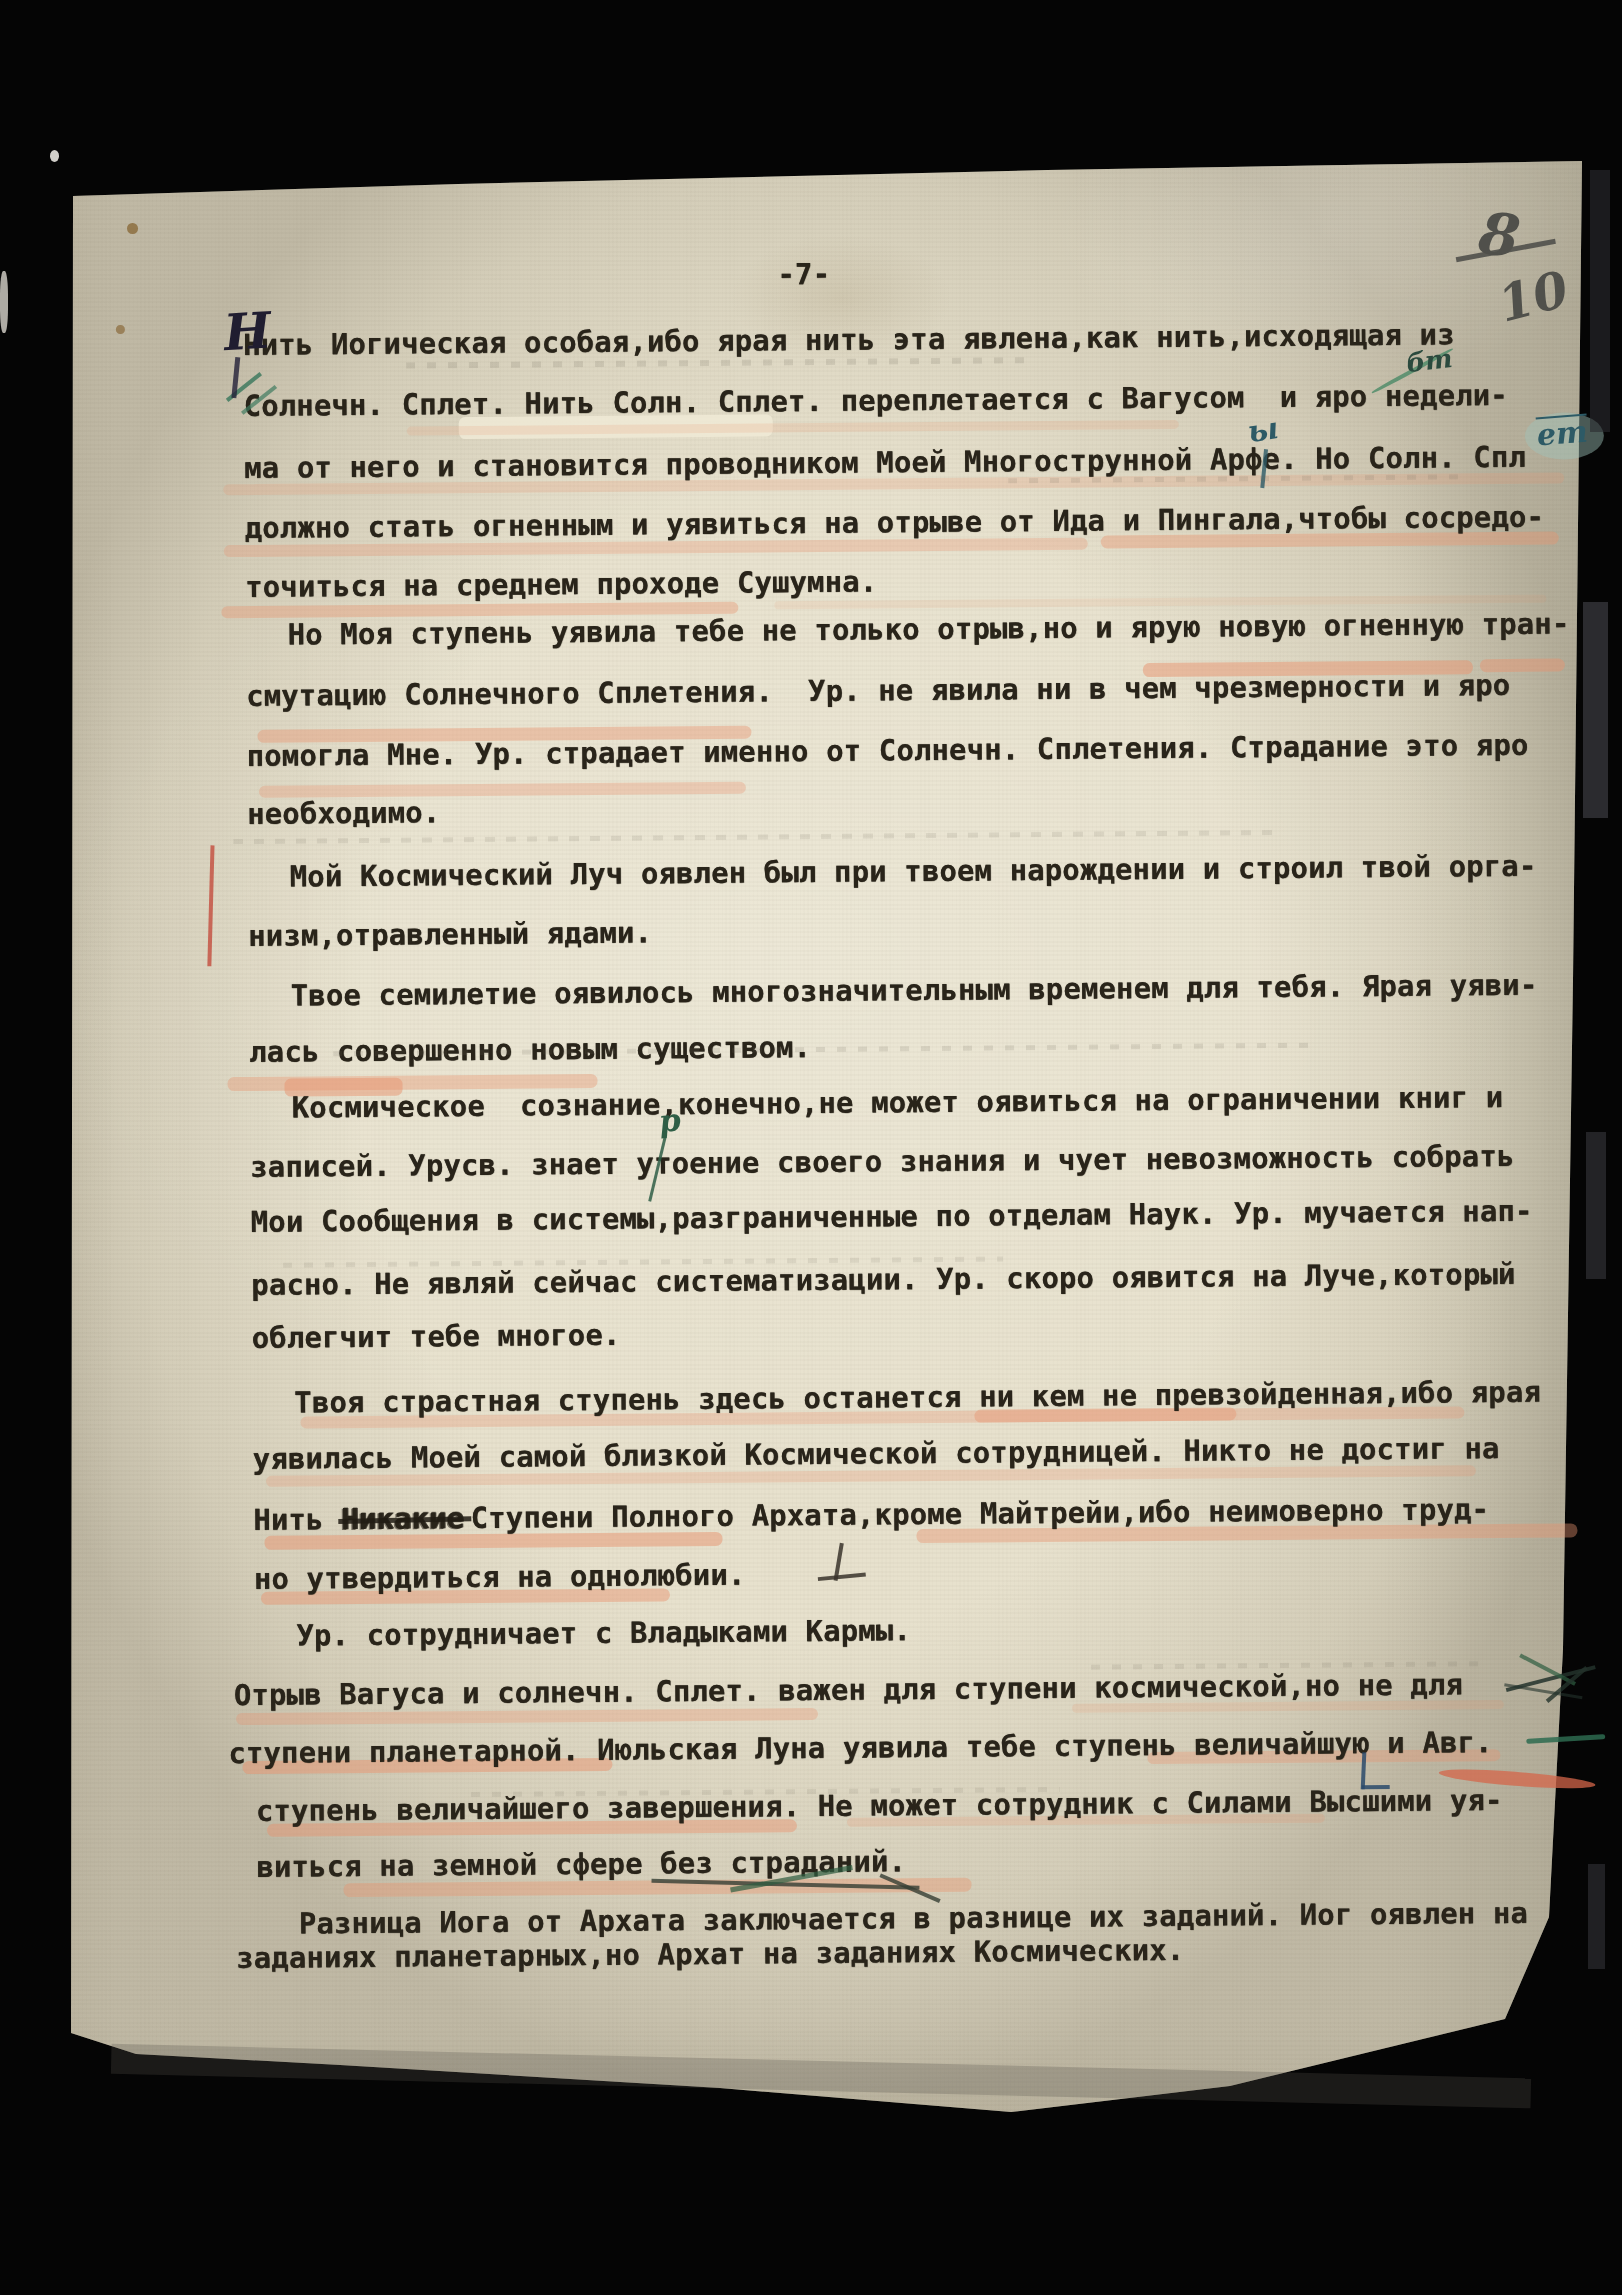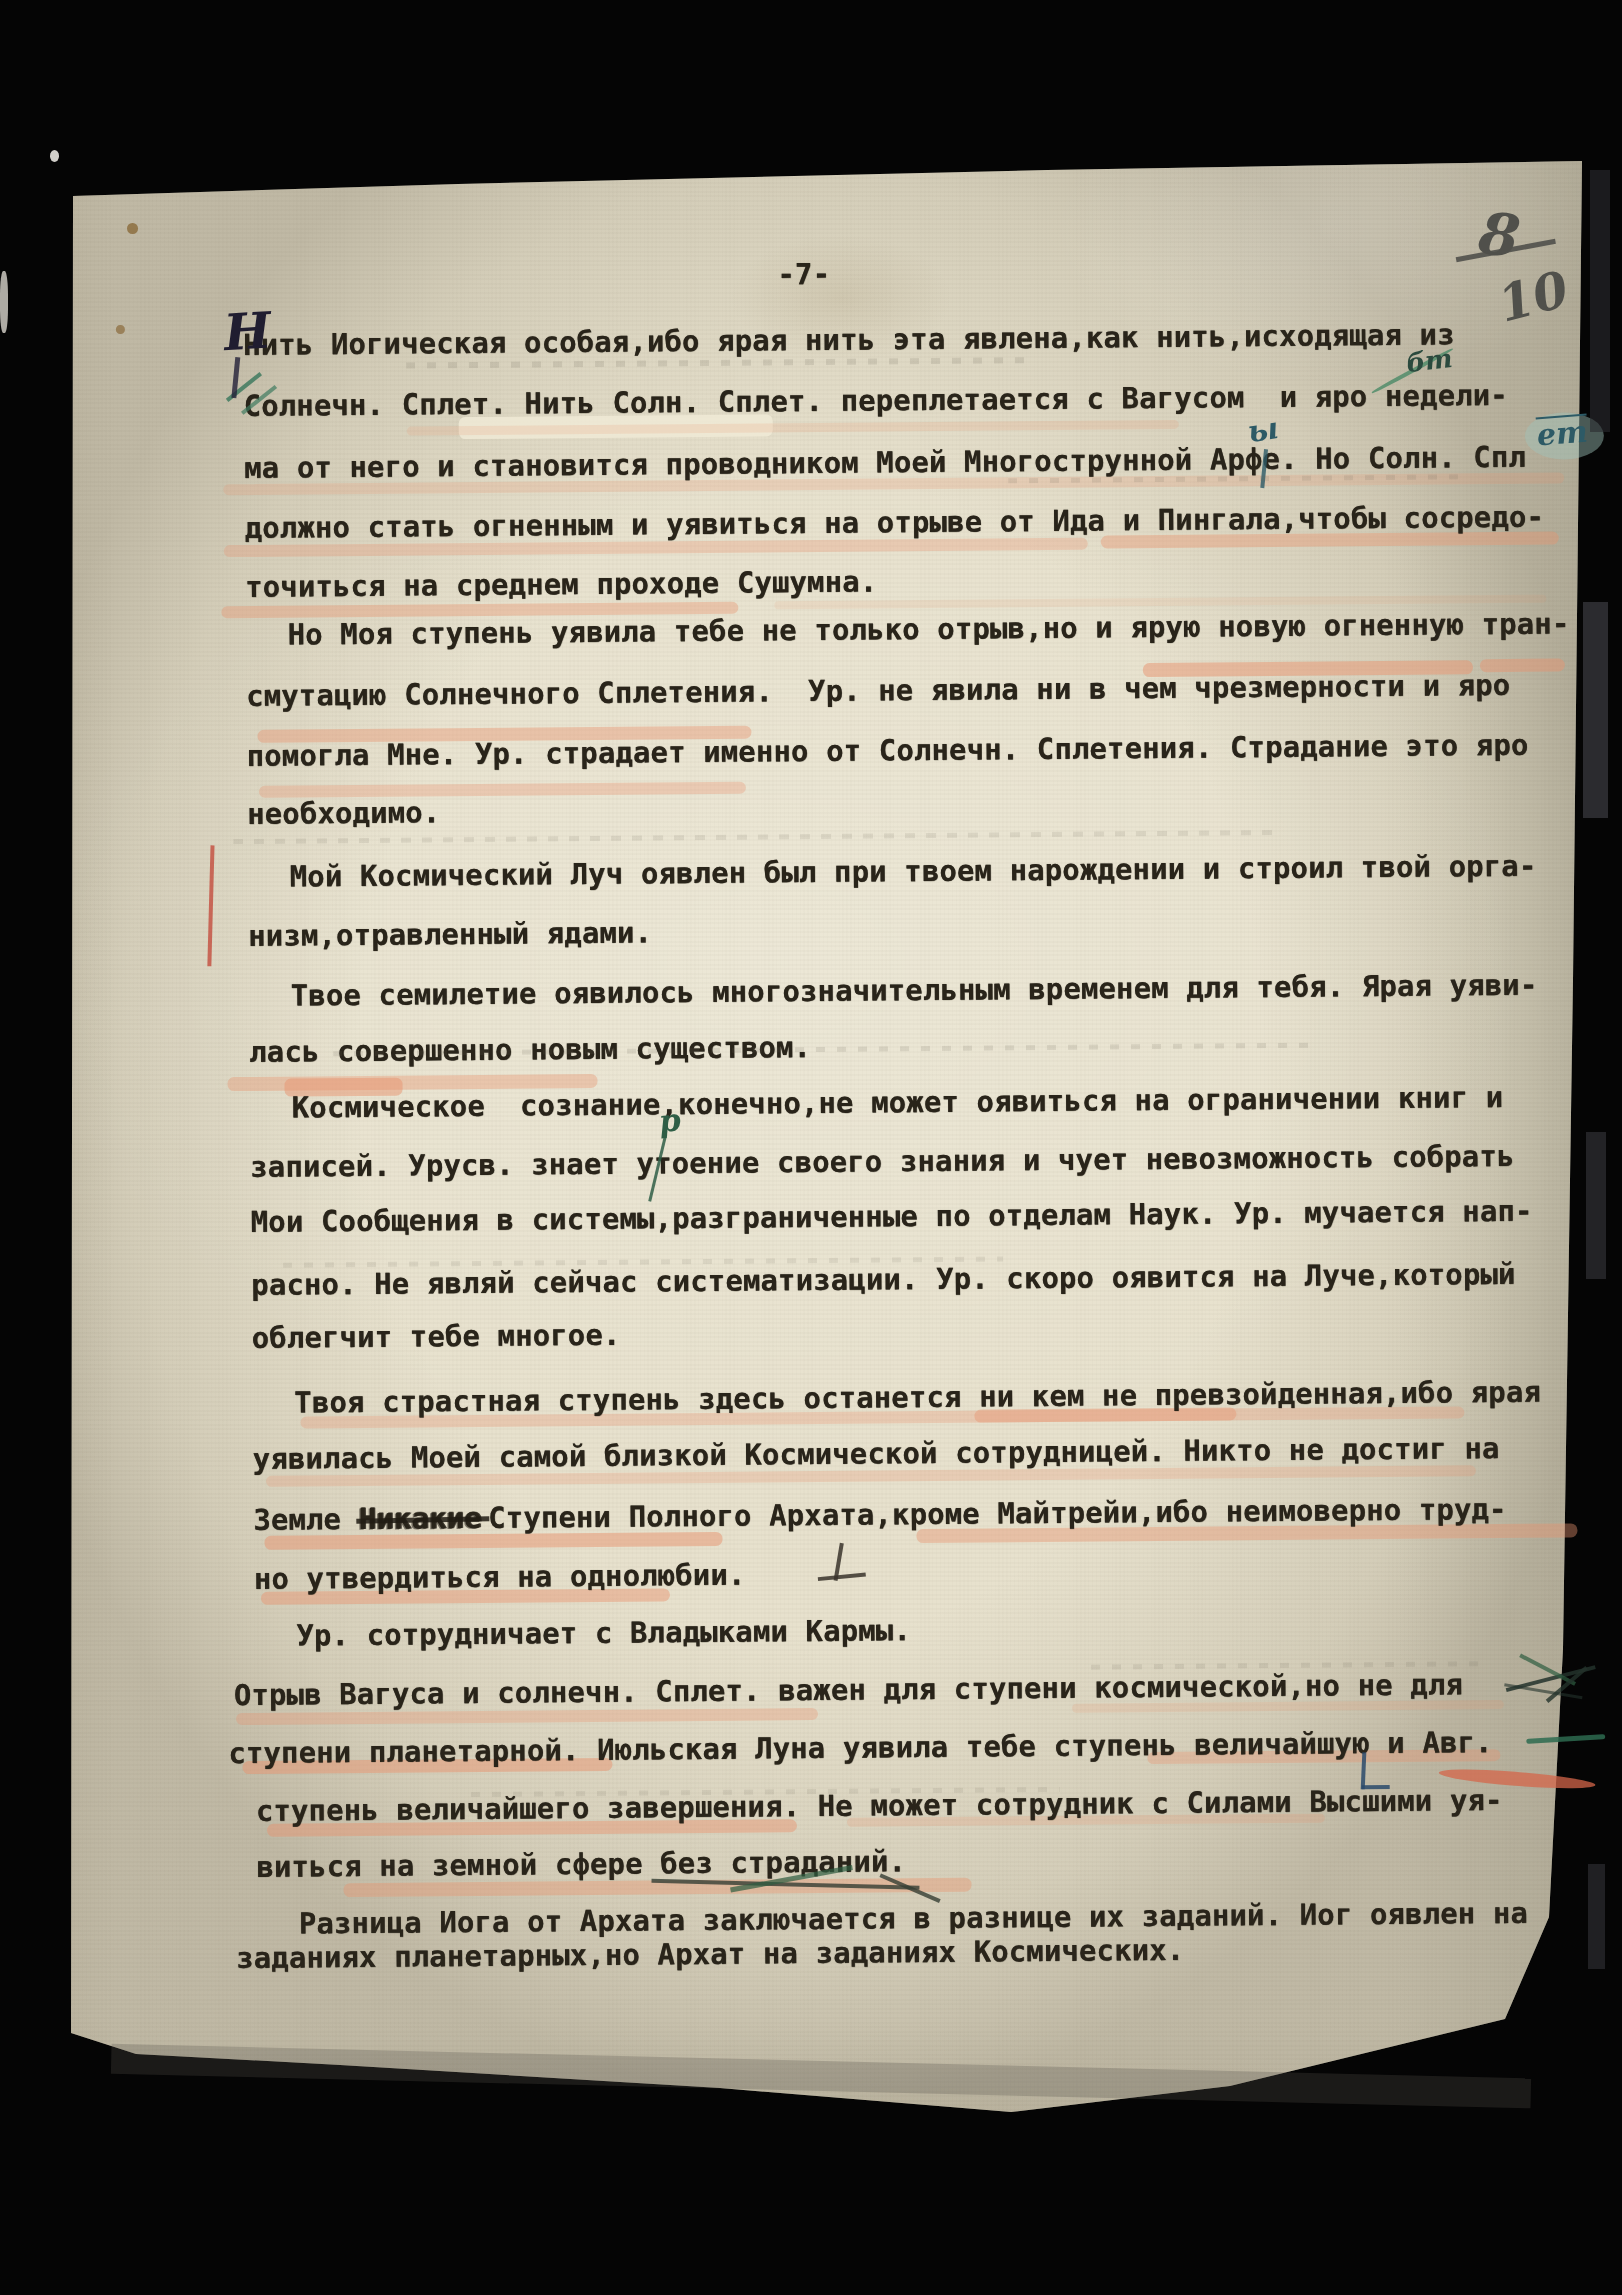--- a/index.html
+++ b/index.html
@@ -91,21 +91,21 @@
         <div class="typed-line" style="left: 243px; top: 917px;"><span>низм,отравленный ядами.</span></div>
         <div class="typed-line" style="left: 285px; top: 977px;"><span>Твое семилетие оявилось многозначительным временем для тебя. Ярая уяви-</span></div>
         <div class="typed-line" style="left: 243px; top: 1033px;"><span>лась совершенно новым существом.</span></div>
         <div class="typed-line" style="left: 285px; top: 1089px;"><span>Космическое  сознание,конечно,не может оявиться на ограничении книг и</span></div>
         <div class="typed-line" style="left: 243px; top: 1148px;"><span>записей. Урусв. знает утоение своего знания и чует невозможность собрать</span></div>
         <div class="typed-line" style="left: 243px; top: 1203px;"><span>Мои Сообщения в системы,разграниченные по отделам Наук. Ур. мучается нап-</span></div>
         <div class="typed-line" style="left: 243px; top: 1266px;"><span>расно. Не являй сейчас систематизации. Ур. скоро оявится на Луче,который</span></div>
         <div class="typed-line" style="left: 243px; top: 1319px;"><span>облегчит тебе многое.</span></div>
         <div class="typed-line" style="left: 285px; top: 1384px;"><span>Твоя страстная ступень здесь останется ни кем не превзойденная,ибо ярая</span></div>
         <div class="typed-line" style="left: 243px; top: 1440px;"><span>уявилась Моей самой близкой Космической сотрудницей. Никто не достиг на</span></div>
-        <div class="typed-line" style="left: 243px; top: 1501px;"><span>Земле </span><span class="struck">Никакие</span><span>Ступени Полного Архата,кроме Майтрейи,ибо неимоверно труд-</span></div>
+        <div class="typed-line" style="left: 243px; top: 1501px;"><span>Нить </span><span class="struck">Никакие</span><span>Ступени Полного Архата,кроме Майтрейи,ибо неимоверно труд-</span></div>
         <div class="typed-line" style="left: 243px; top: 1560px;"><span>но утвердиться на однолюбии.</span></div>
         <div class="typed-line" style="left: 285px; top: 1617px;"><span>Ур. сотрудничает с Владыками Кармы.</span></div>
         <div class="typed-line" style="left: 222px; top: 1676px;"><span>Отрыв Вагуса и солнечн. Сплет. важен для ступени космической,но не для</span></div>
         <div class="typed-line" style="left: 216px; top: 1734px;"><span>ступени планетарной. Июльская Луна уявила тебе ступень величайшую и Авг.</span></div>
         <div class="typed-line" style="left: 243px; top: 1792px;"><span>ступень величайшего завершения. Не может сотрудник с Силами Высшими уя-</span></div>
         <div class="typed-line" style="left: 243px; top: 1848px;"><span>виться на земной сфере без страданий.</span></div>
         <div class="typed-line" style="left: 285px; top: 1905px;"><span>Разница Иога от Архата заключается в разнице их заданий. Иог оявлен на</span></div>
         <div class="typed-line" style="left: 222px; top: 1939px;"><span>заданиях планетарных,но Архат на заданиях Космических.</span></div>
       </div>
     <div id="strokes">

